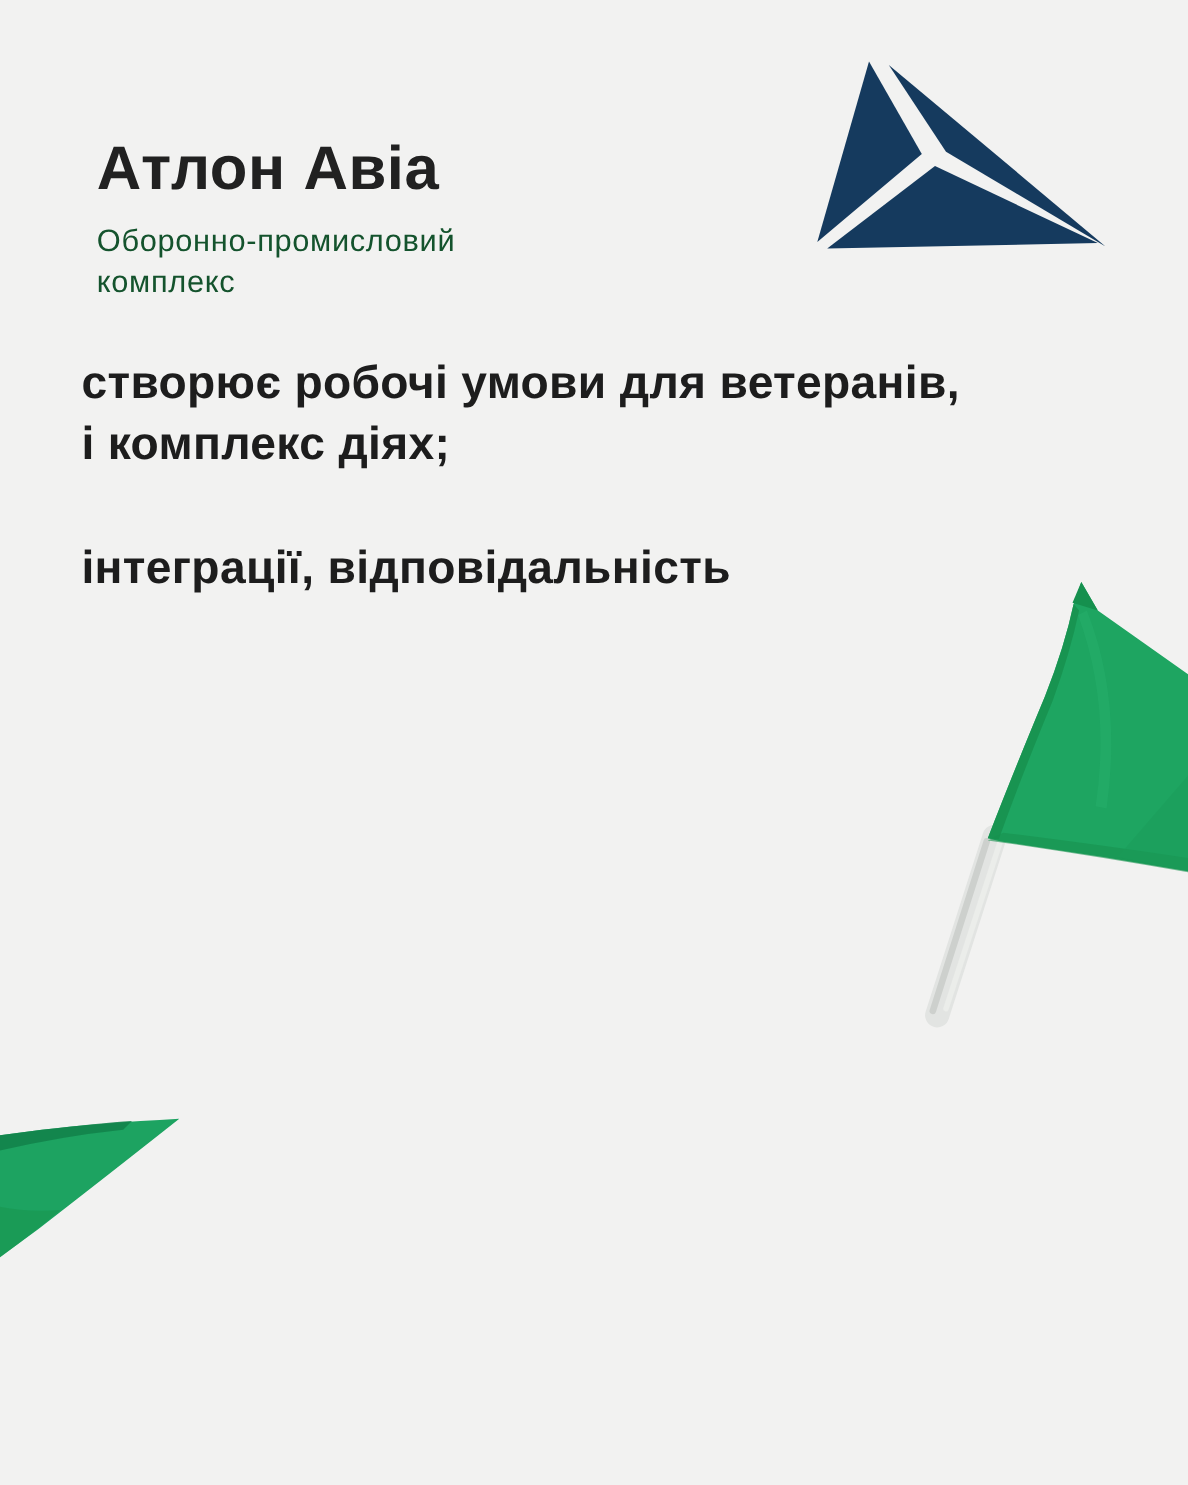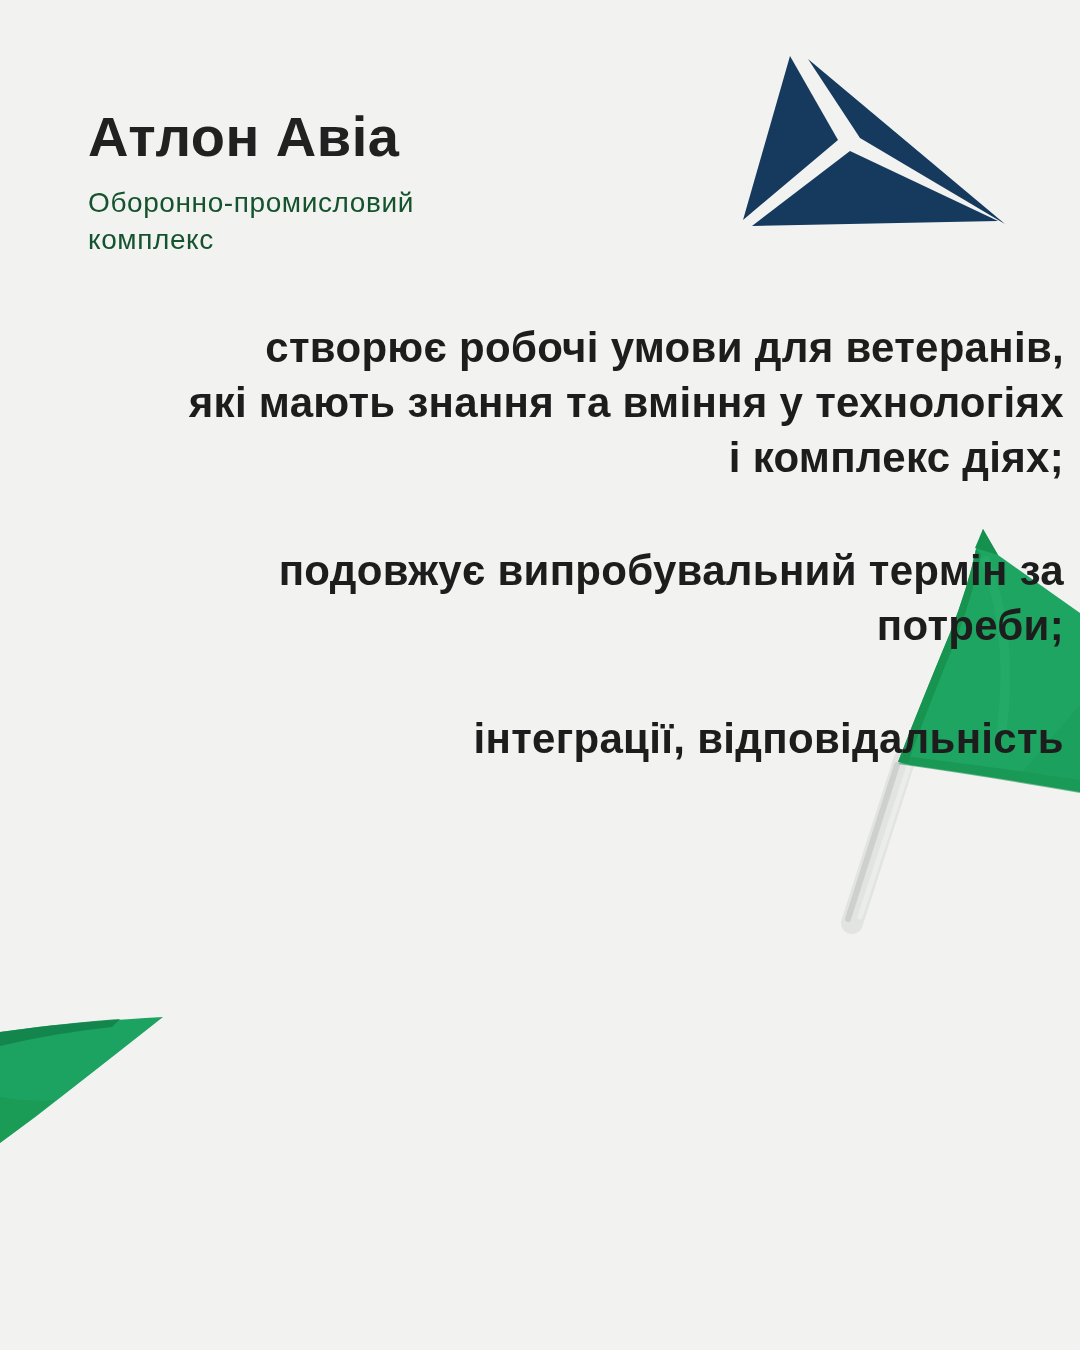--- a/index.html
+++ b/index.html
@@ -4,36 +4,36 @@
 <style>
   html,body{margin:0;padding:0;background:#888;}
   .canvas{
     position:relative;
     width:1080px;height:1350px;
     background:#f2f2f1;
     overflow:hidden;
     font-family:"Liberation Sans", sans-serif;
   }
   
-  .brand{position:absolute;left:88px;top:108px;z-index:2;}
+  .brand{position:absolute;left:88px;top:124px;z-index:2;}
   .brand-title{
     font-size:56px;line-height:58px;font-weight:bold;
     color:#212121;letter-spacing:0.5px;
   }
   .brand-sub{
     margin-top:18px;font-size:28px;line-height:37px;
     font-weight:normal;color:#14532d;letter-spacing:0.6px;
   }
   
   .logo{position:absolute;left:733px;top:50px;width:280px;height:180px;z-index:2;}
   
   .content{
-    position:absolute;left:104px;top:320px;width:960px;z-index:3;
+    position:absolute;left:74px;top:320px;width:960px;z-index:3;
     font-size:42px;line-height:55px;font-weight:bold;
-    color:#1d1d1d;letter-spacing:0.3px;text-align:right;
+    color:#1d1d1d;letter-spacing:0.3px;
   }
   .para{margin:0 0 58px 0;}
   .para:last-child{margin-bottom:0;}
   .line{white-space:nowrap;}
   
   .flag-right{position:absolute;left:820px;top:515px;width:260px;height:425px;z-index:1;}
   .flag-left{position:absolute;left:0;top:1005px;width:170px;height:145px;z-index:1;}
 </style>
 </head>
 <body>
@@ -76,25 +76,20 @@
 
   <svg class="flag-left" viewBox="0 0 170 145" xmlns="http://www.w3.org/2000/svg" aria-hidden="true">
     <path d="M163,12 Q90,16 38,22 L0,27 L0,138 Q35,113 70,85 Q120,46 163,12 Z" fill="#1da361"></path>
     <path d="M0,27 L38,22 Q90,16 120,14 L112,22 Q55,28 0,41 Z" fill="#12814a" opacity="0.85"></path>
     <path d="M0,92 L0,138 Q30,116 55,95 Q25,97 0,92 Z" fill="#18954f" opacity="0.55"></path>
   </svg>
 
   <div class="content">
     <div class="para">
       <div class="line">створює робочі умови для ветеранів,</div>
-      <div class="line">які мають знання та вміння у технологіях</div>
       <div class="line">і комплекс діях;</div>
-    </div>
-    <div class="para">
-      <div class="line">подовжує випробувальний термін за</div>
-      <div class="line">потреби;</div>
     </div>
     <div class="para">
       <div class="line">інтеграції, відповідальність</div>
     </div>
   </div>
 
 </div>
 
 </body></html>

